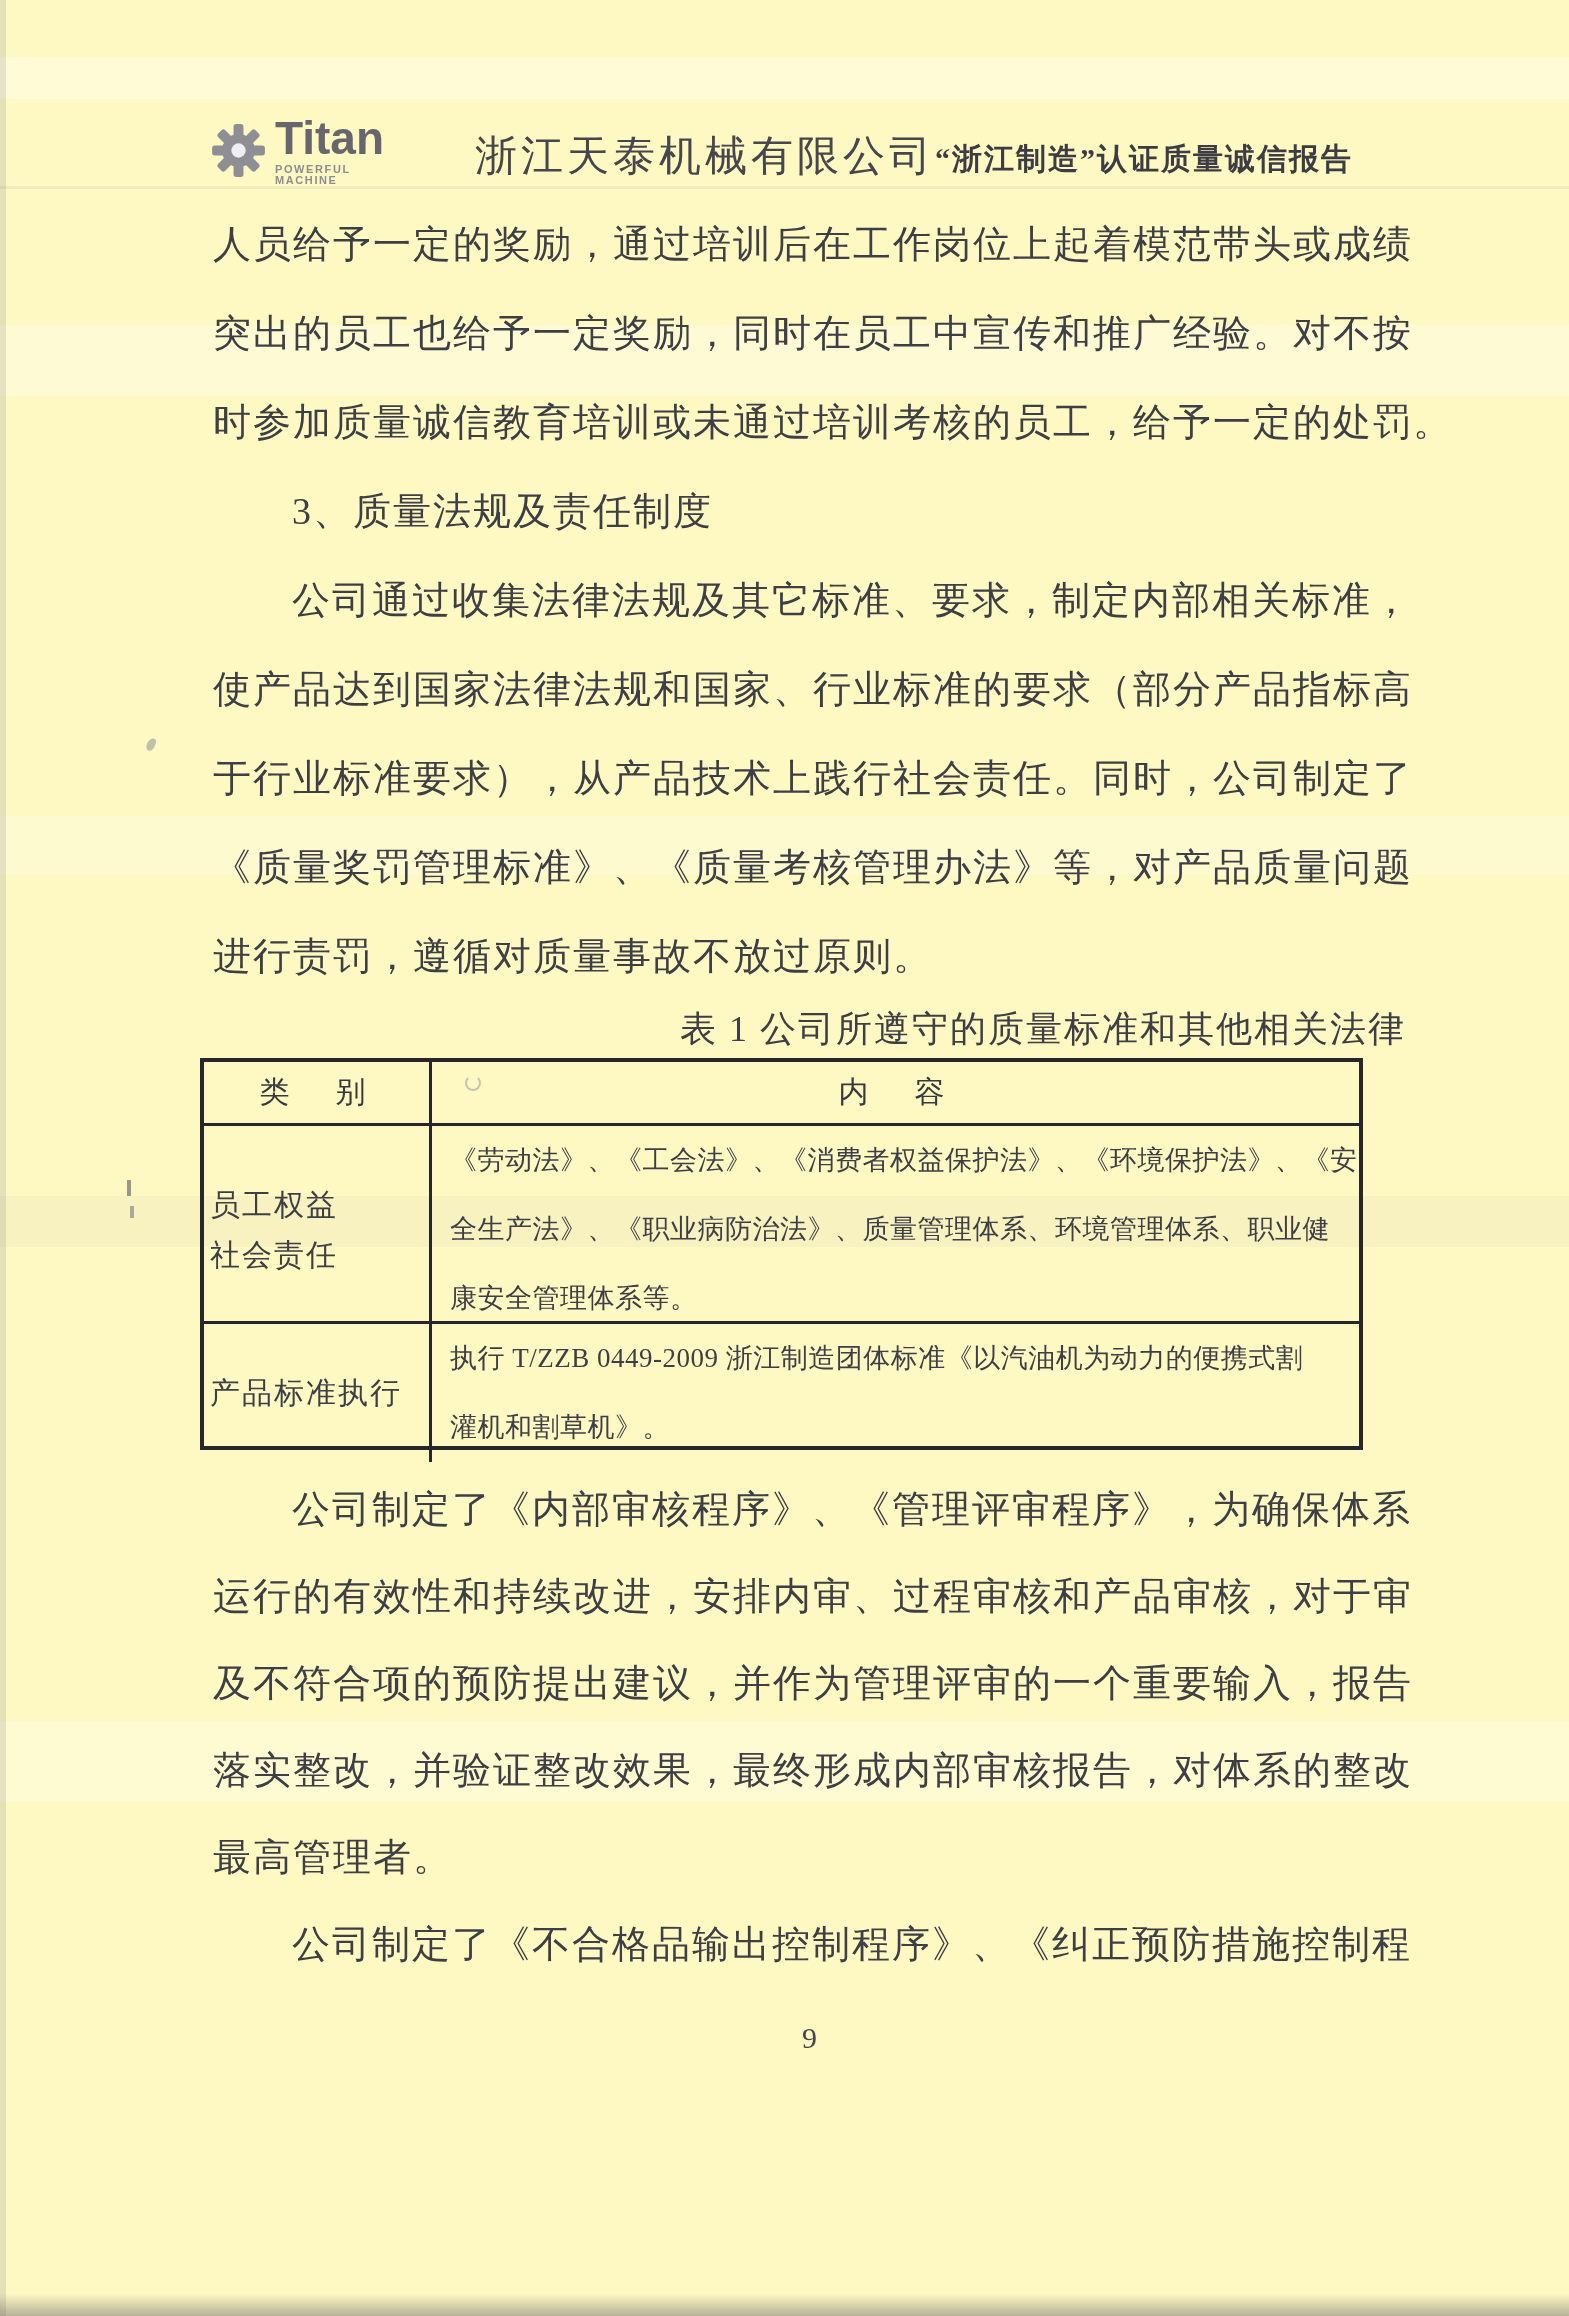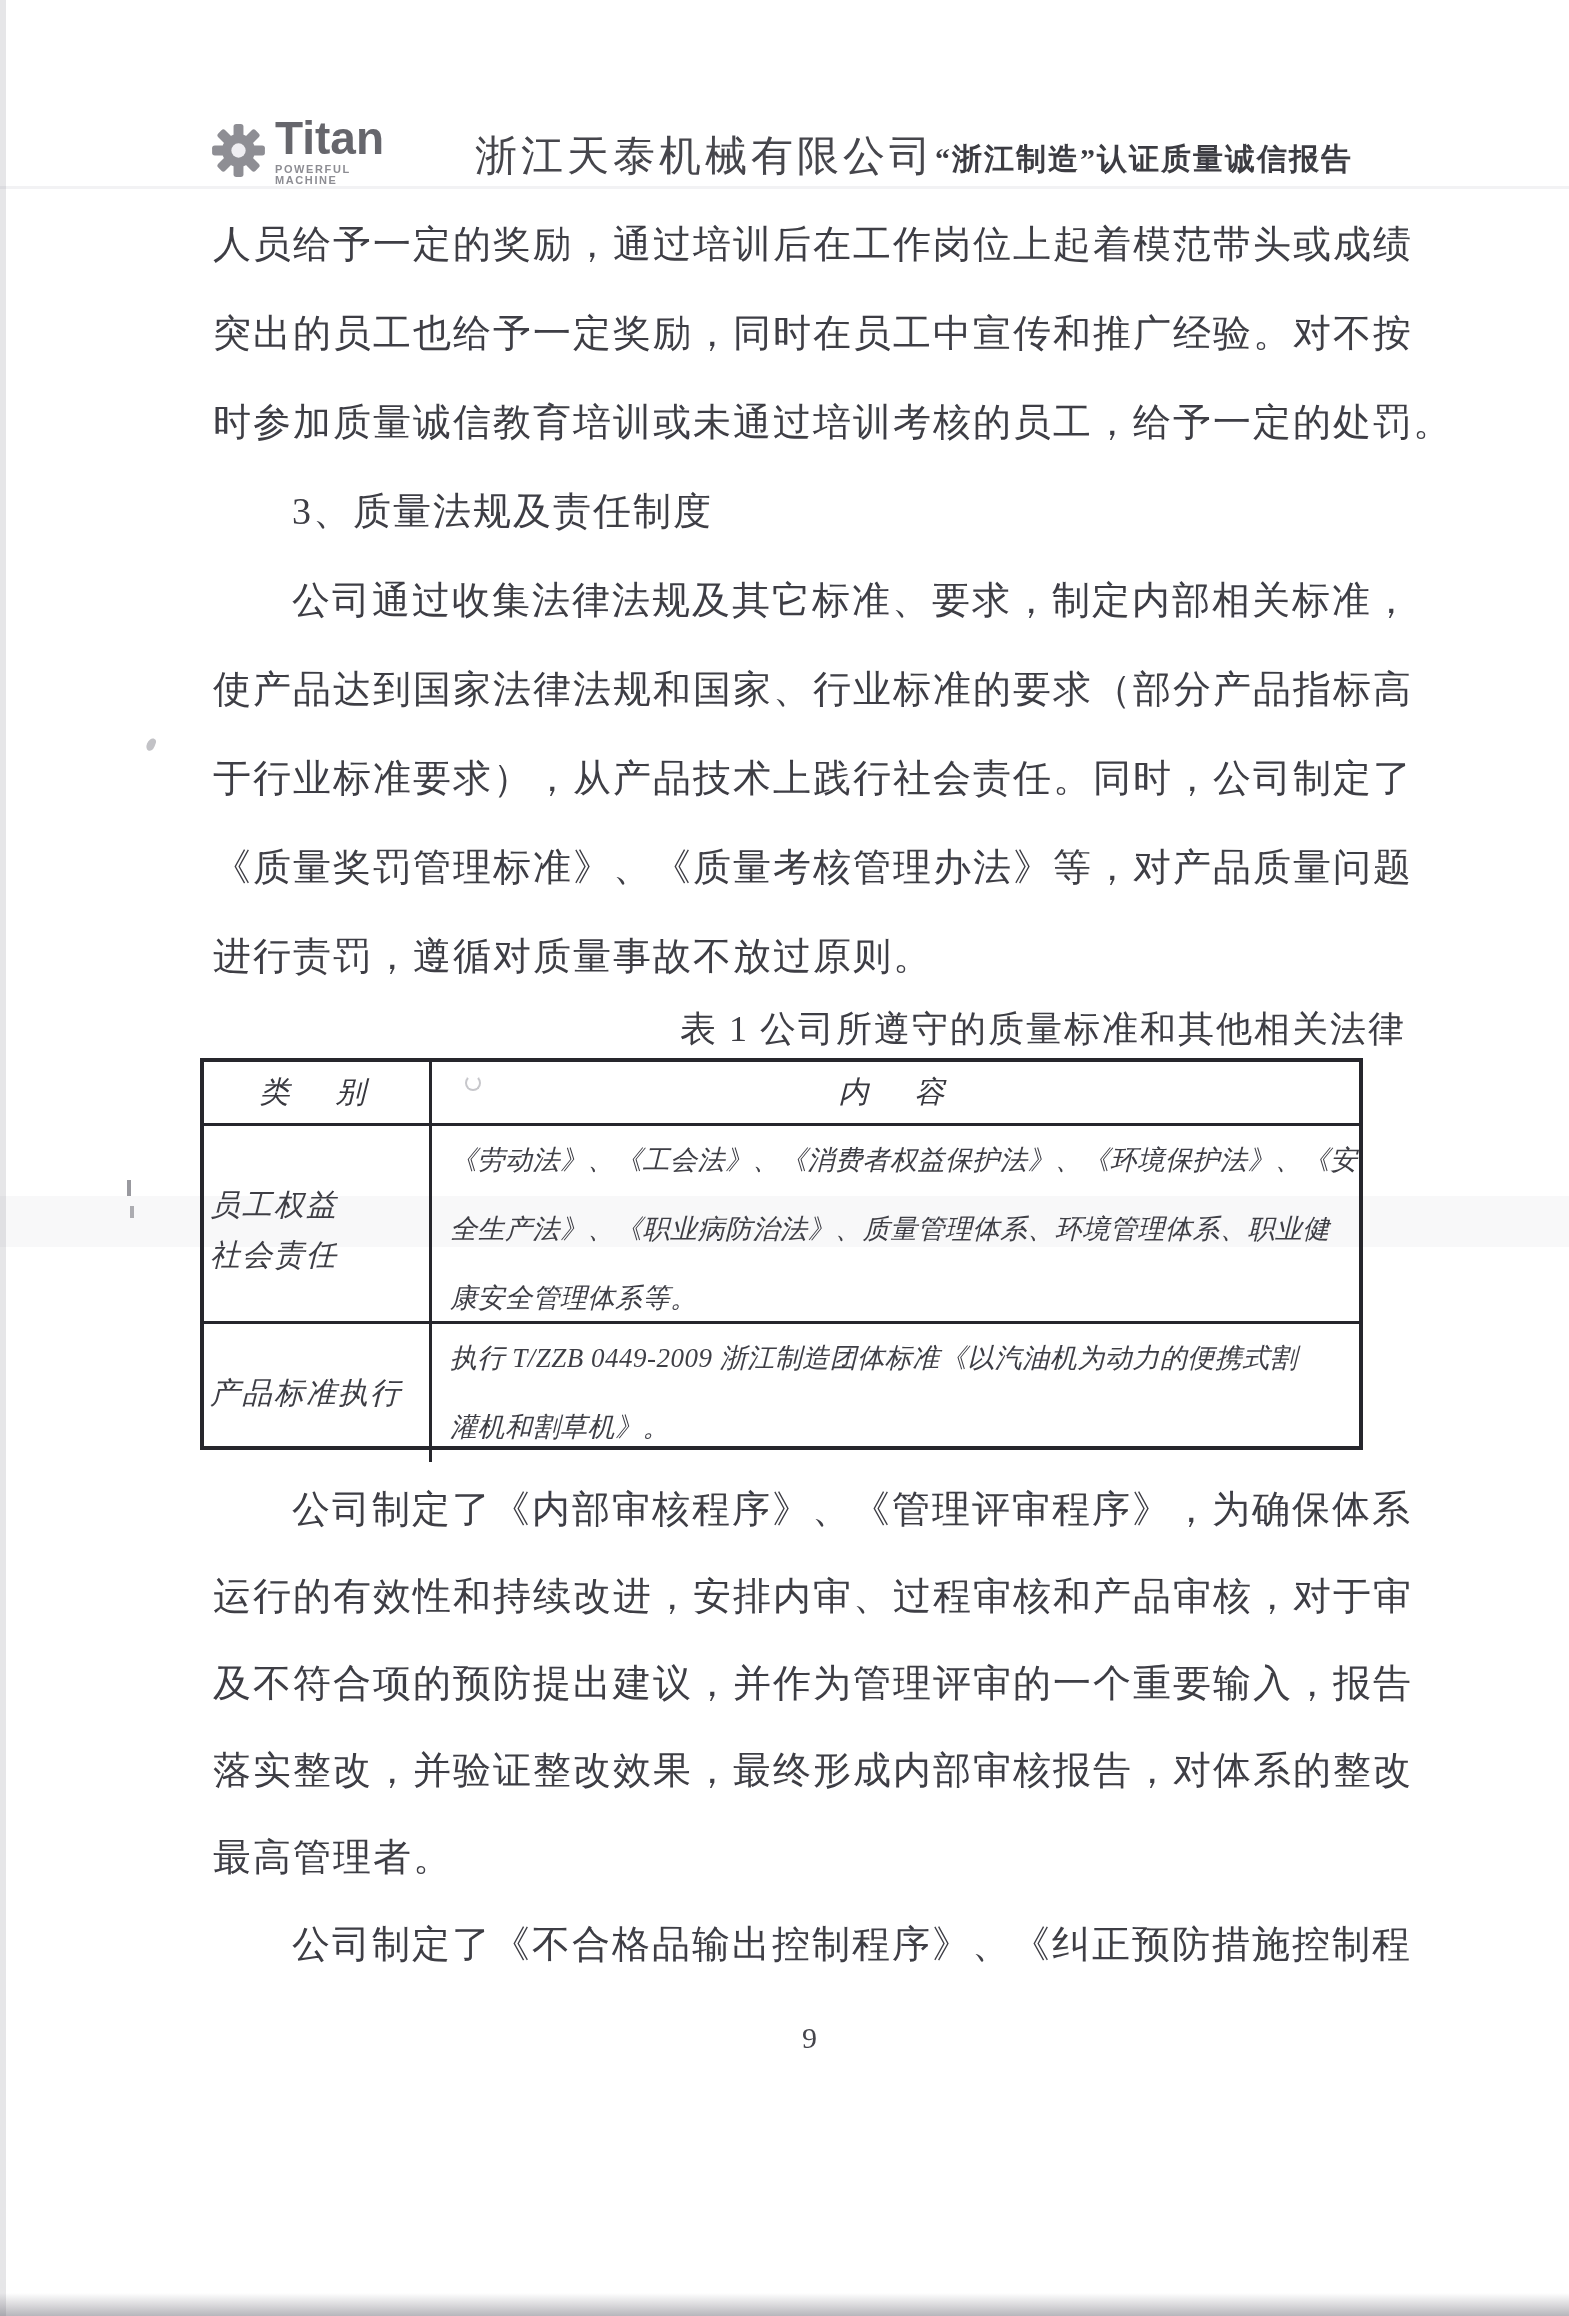--- a/index.html
+++ b/index.html
@@ -1,18 +1,18 @@
 <!DOCTYPE html>
 <html><head>
 <meta charset="utf-8">
 <style>
   html,body{margin:0;padding:0;background:#c9c7cd;}
   .page{
     position:relative;width:1569px;height:2317px;margin:0 auto;
-    background:#ffffff;overflow:hidden;
+    background:#fef9c3;overflow:hidden;
     font-family:"Liberation Serif","DejaVu Serif",serif;color:#3e3e45;
   }
   
   .band{position:absolute;left:0;width:100%;pointer-events:none;}
   .band.b0{top:57px;height:42px;background:rgba(255,255,255,.32);}
   .band.b1{top:186px;height:3px;background:rgba(128,128,148,.10);}
   .band.b2{top:325px;height:71px;background:rgba(255,255,255,.28);}
   .band.b3{top:816px;height:59px;background:rgba(255,255,255,.22);}
   .band.b4{top:1196px;height:51px;background:rgba(124,124,144,.05);}
   .band.b5{top:1721px;height:81px;background:rgba(255,255,255,.24);}
@@ -40,21 +40,21 @@
   
   .docbody{position:relative;z-index:1;margin:14px 163px 0 213px;}
   .line{height:89px;line-height:89px;font-size:38px;letter-spacing:2px;white-space:nowrap;}
   .indent{text-indent:79px;}
   .tight .line{height:87px;line-height:87px;}
   .caption{height:57px;line-height:57px;font-size:36px;letter-spacing:2px;text-align:right;white-space:nowrap;}
   
   .tbl{width:1163px;margin-left:-13px;border:4px solid #26262c;box-sizing:border-box;}
   .trow{display:grid;grid-template-columns:228px 1fr;box-sizing:border-box;}
   .trow + .trow{border-top:3px solid #26262c;}
-  .tcell{box-sizing:border-box;font-style:italic;}
+  .tcell{box-sizing:border-box;}
   .tcell.first{border-right:3px solid #26262c;}
   .thead{height:61px;}
   .thead .tcell{display:flex;align-items:center;justify-content:center;
     font-size:30px;letter-spacing:8px;color:#38383f;}
   .r1{height:198px;}
   .r2{height:125px;}
   .catcell{display:flex;flex-direction:column;justify-content:center;padding-left:6px;}
   .catcell .tline{line-height:50px;font-size:30px;letter-spacing:2px;white-space:nowrap;}
   .contcell{display:flex;flex-direction:column;justify-content:center;padding-left:18px;}
   .contcell .tline{line-height:69px;font-size:27px;letter-spacing:0.5px;white-space:nowrap;}

